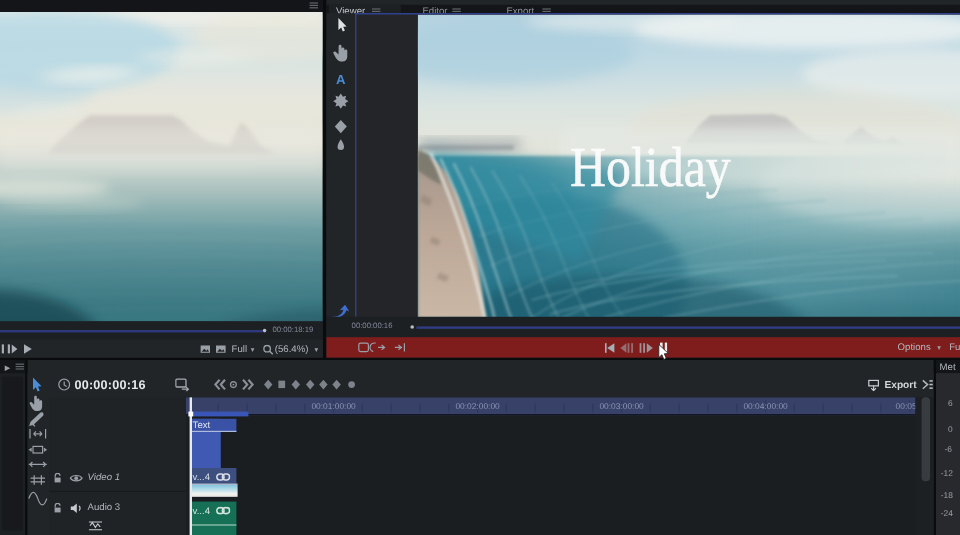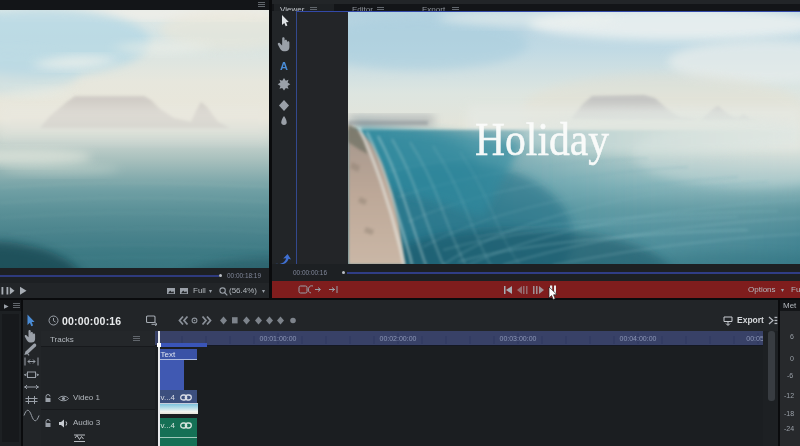--- a/index.html
+++ b/index.html
@@ -345,27 +345,23 @@
           <rect x="7.5" y="61" width="8" height="5.5"></rect>
           <path d="M4,63.8 h2.5 M5,63.8 l1.3,-1.3 M5,63.8 l1.3,1.3 M16.5,63.8 h2.5 M18,63.8 l-1.3,-1.3 M18,63.8 l-1.3,1.3"></path>
           <path d="M4,76 h15 M5,76 l2,-2 M5,76 l2,2 M18,76 l-2,-2 M18,76 l-2,2"></path>
           <path d="M8.5,85 v8 M14.5,85 v8 M5.5,87.5 h12 M5.5,90.5 h12"></path>
           <path d="M4,104.5 c2.5,-7 5,-7 7.5,0 c2.5,7 5,7 7.5,0"></path>
         </g>
       </svg>
     </div>
 
     <div class="abs" style="left:18px;top:31px;width:114px;height:115px;background:#202326;">
-      <div class="abs" style="left:0;top:0;width:114px;height:16px;background:#24272a;border-bottom:1px solid #17191c;">
-        <div class="abs" style="left:9px;top:4px;font-size:8px;color:#b3b8be;">Tracks</div>
-        <span class="menu3" style="position:absolute;left:92px;top:5px;"></span>
-      </div>
-
-
-      <div class="abs" style="left:0;top:57px;width:114px;height:22px;border-bottom:1px solid #17191c;">
+
+
+      <div class="abs" style="left:0;top:57px;width:114px;height:22px;border-bottom:1px solid #17191c;font-style:italic;">
         <svg class="abs" style="left:3px;top:6px;" width="9" height="9" viewBox="0 0 9 9">
           <path d="M2,4 v-1.5 a2,2 0 0 1 4,0" stroke="#9aa0a8" fill="none"></path>
             <rect x="1.5" y="4" width="5" height="4" fill="#9aa0a8"></rect>
         </svg>
         <svg class="abs" style="left:17px;top:6px;" width="11" height="9" viewBox="0 0 11 9">
           <path d="M0.5,4.5 C2.5,1.5 8.5,1.5 10.5,4.5 C8.5,7.5 2.5,7.5 0.5,4.5 Z" stroke="#9aa0a8" fill="none"></path>
           <circle cx="5.5" cy="4.5" r="1.6" fill="#9aa0a8"></circle>
         </svg>
         <div class="abs" style="left:32px;top:5px;font-size:8px;color:#b3b8be;">Video 1</div>
       </div>

